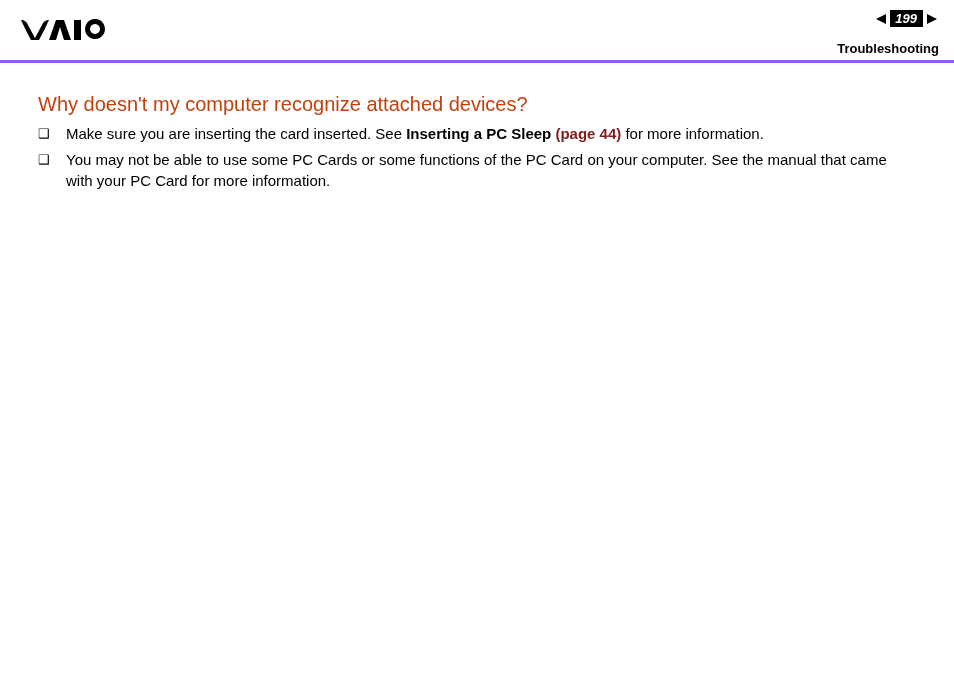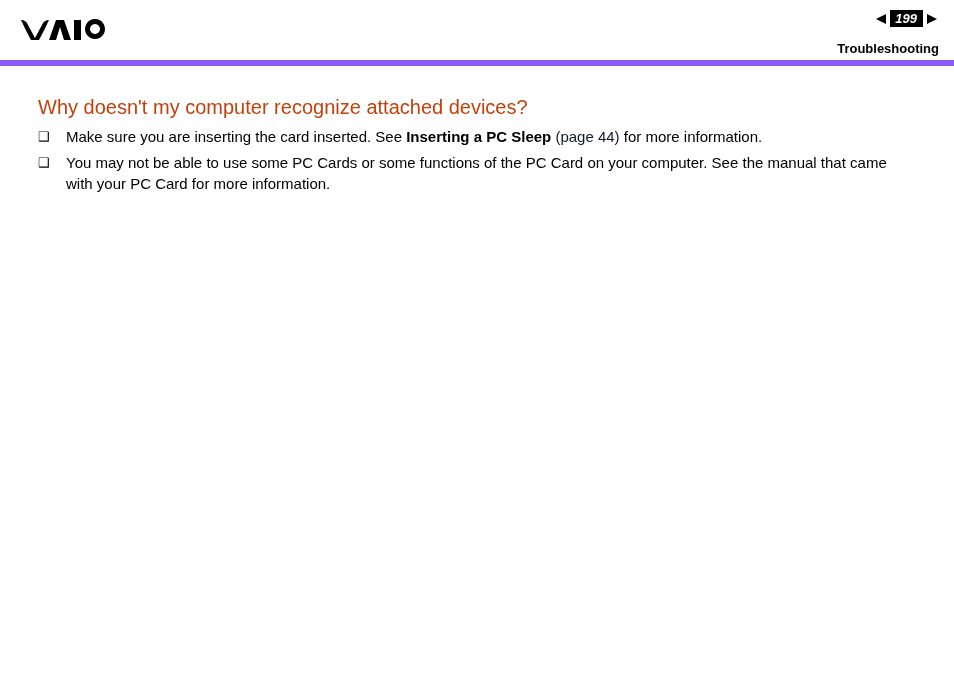--- a/index.html
+++ b/index.html
@@ -9,21 +9,21 @@
     height: 674px;
     background: #fff;
     position: relative;
     overflow: hidden;
   }
   .header {
     display: flex;
     justify-content: space-between;
     align-items: flex-start;
     padding: 10px 15px 4px 20px;
-    border-bottom: 6px solid #8b5cf6;
+    border-bottom: 3px solid #8b5cf6;
   }
   .logo {
     display: flex;
     align-items: center;
     padding-top: 8px;
   }
   .logo svg { height: 22px; width: 105px; }
   .header-right {
     display: flex;
     flex-direction: column;
@@ -77,21 +77,21 @@
     margin-bottom: 6px;
   }
   .bullet-marker {
     flex: 0 0 auto;
     width: 28px;
     font-size: 13px;
     padding-top: 1px;
   }
   .bullet-text { flex: 1; }
   .bold { font-weight: bold; }
-  .link { color: #0f172a; font-weight: normal; }
+  .link { color: #7f1d1d; font-weight: bold; }
 </style>
 </head>
 <body>
 
 <div class="header">
   <div class="logo">
     <svg viewBox="0 0 210 44">
       <path d="M 2 4 Q 12 4 16 14 L 30 40 Q 44 14 44 14 Q 48 4 58 4 L 58 4 Q 50 22 38 44 L 22 44 Q 10 22 2 4 Z" fill="#000"></path>
       <path d="M 58 44 L 72 4 L 88 4 L 102 44 L 88 44 L 80 18 L 72 44 Z" fill="#000"></path>
       <rect x="108" y="4" width="14" height="40" fill="#000"></rect>

